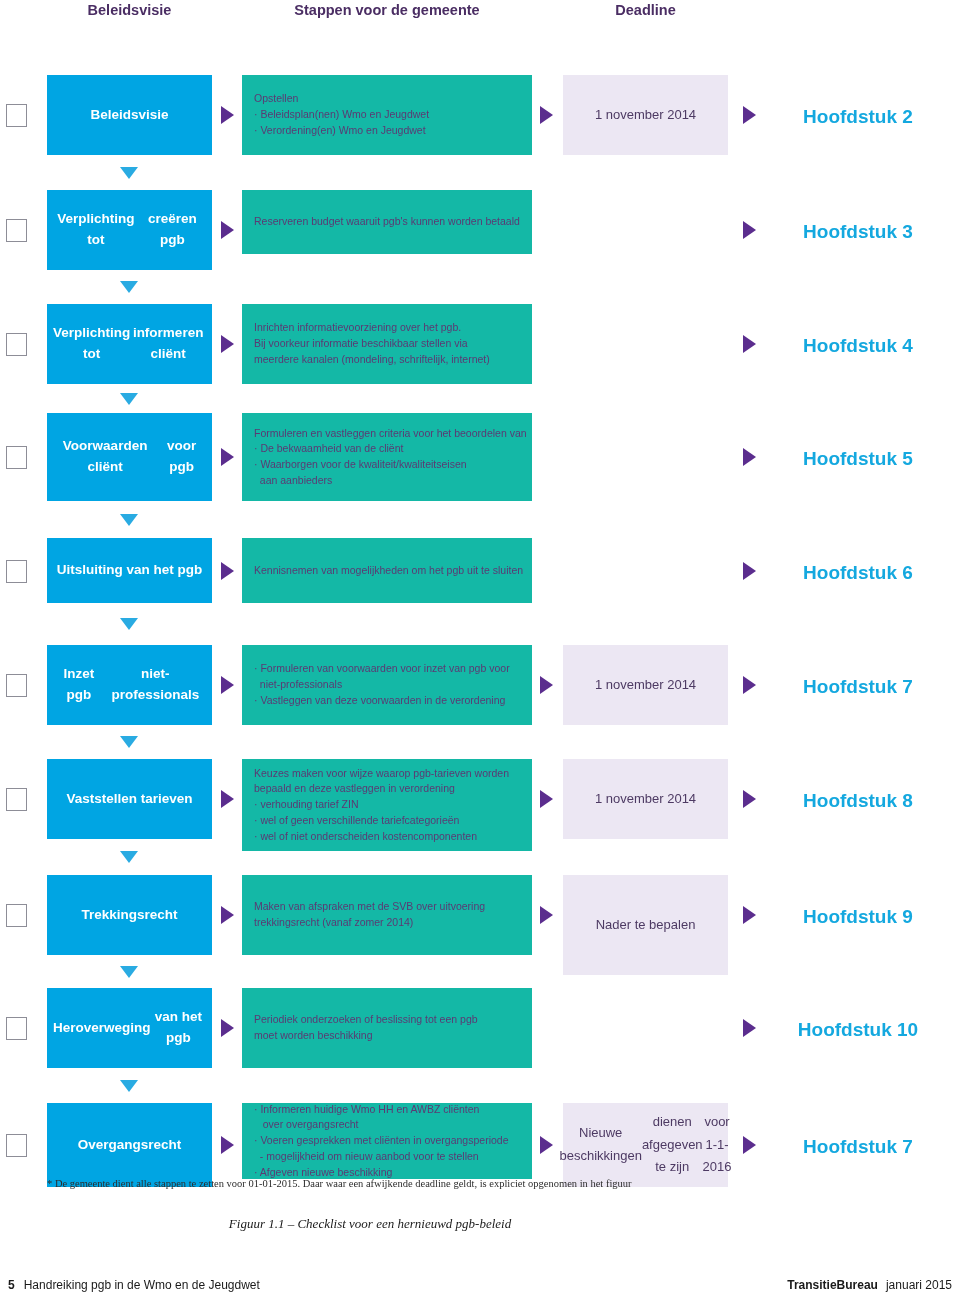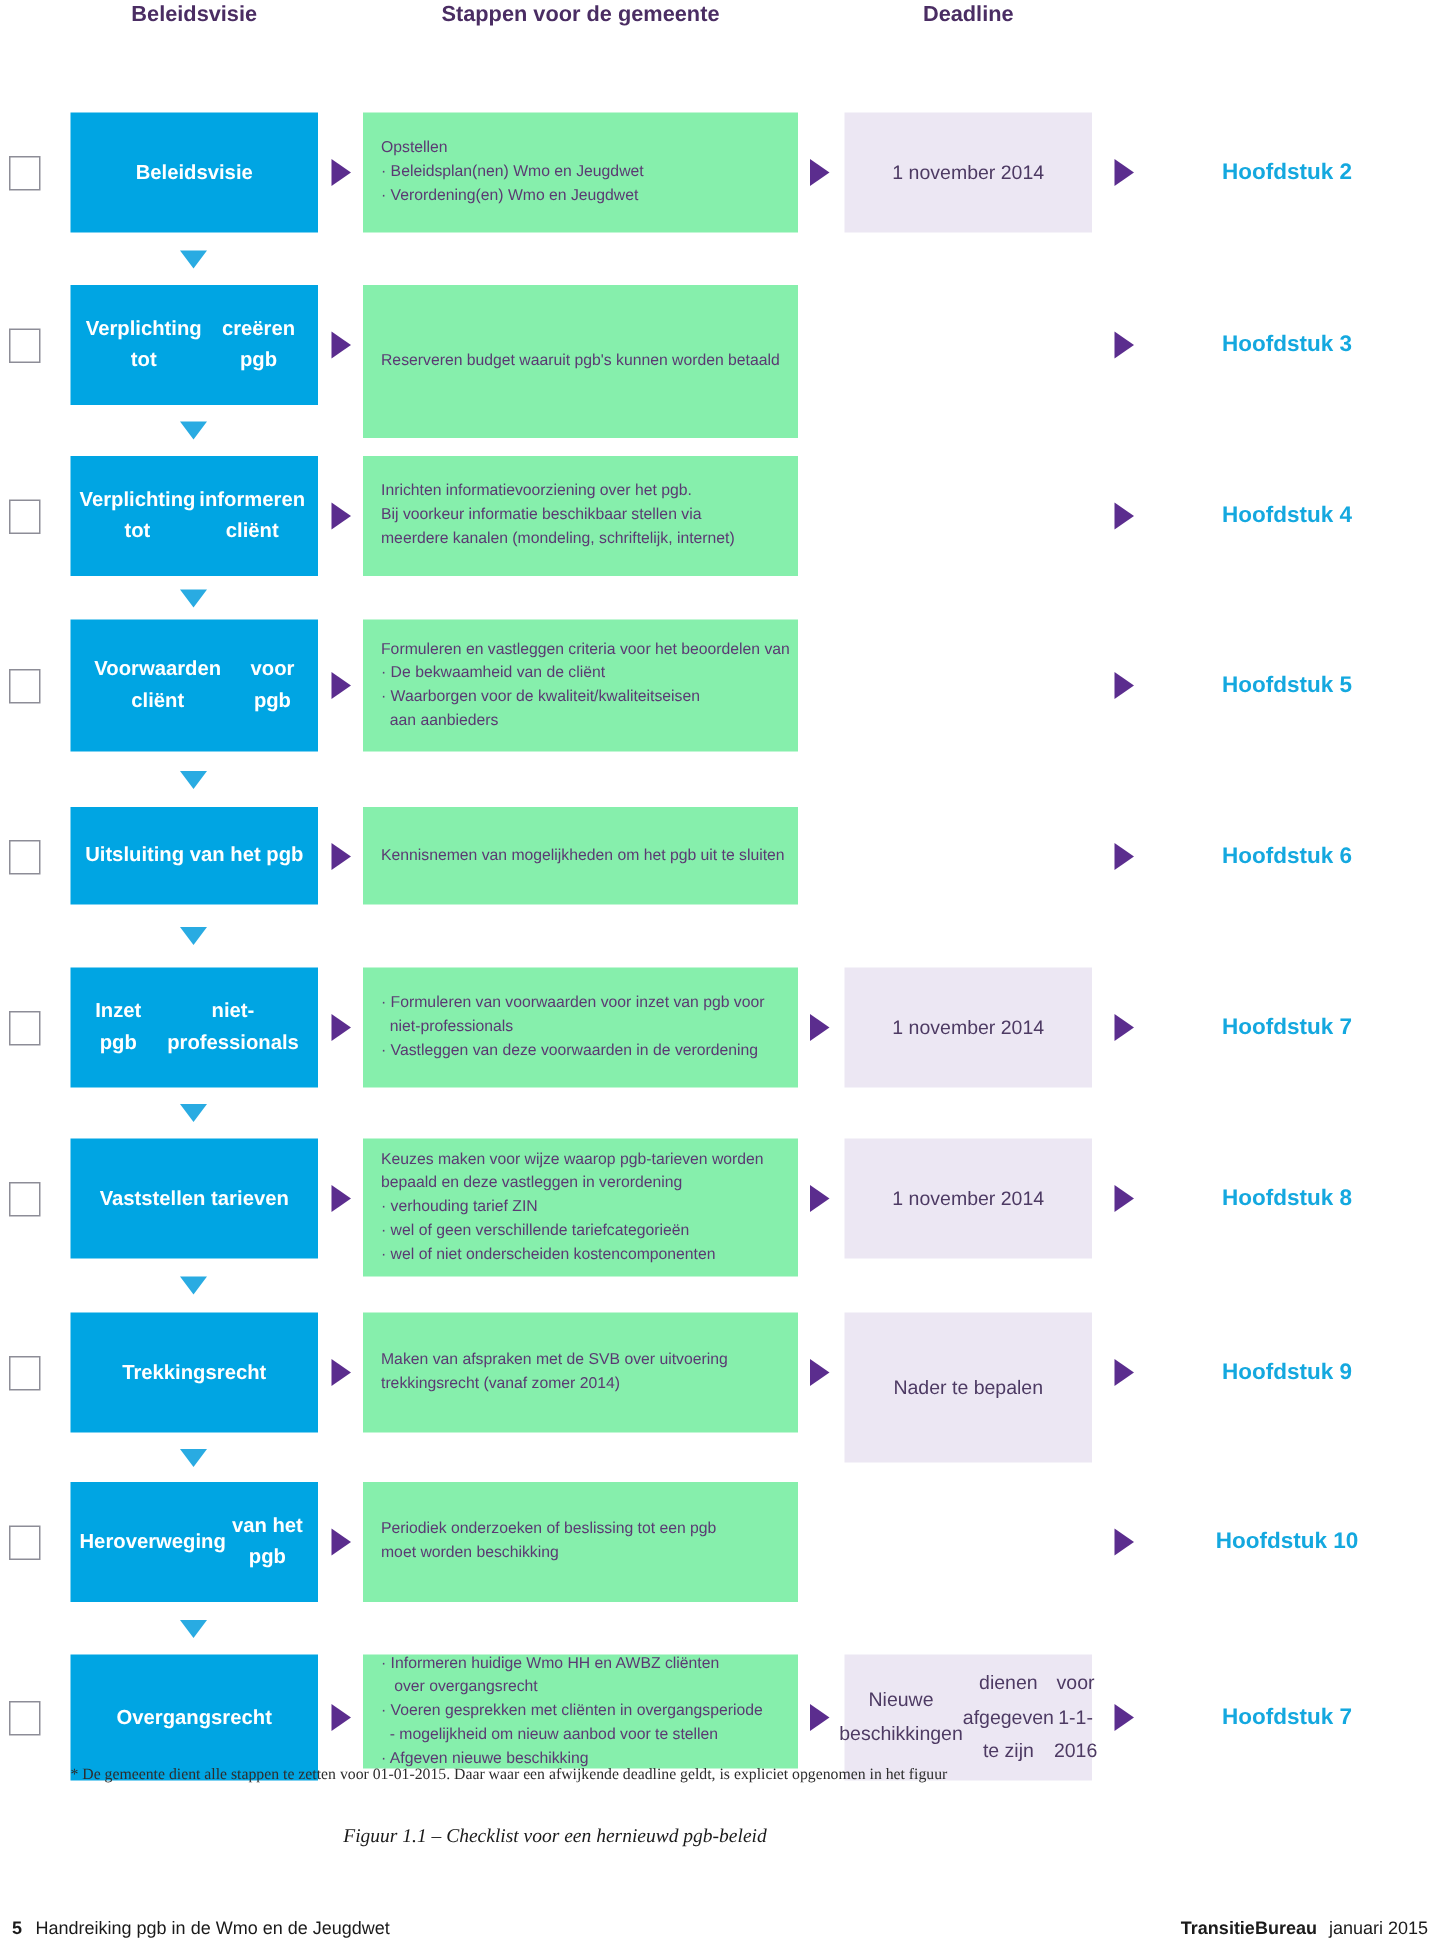--- a/index.html
+++ b/index.html
@@ -62,21 +62,21 @@
     justify-content: center;
     text-align: center;
     line-height: 1.55;
     padding: 4px 6px;
   }
 
   .purple-box {
     position: absolute;
     left: 242px;
     width: 290px;
-    background: #86efac;
+    background: #14b8a6;
     color: #5b3a73;
     font-size: 10.5px;
     line-height: 1.5;
     padding: 10px 12px;
     display: flex;
     flex-direction: column;
     justify-content: center;
   }
   .purple-box .pline { white-space: pre; }
 
@@ -92,21 +92,21 @@
     justify-content: center;
     text-align: center;
     line-height: 1.75;
     padding: 4px 6px;
   }
 
   .chapter {
     position: absolute;
     left: 763px;
     width: 190px;
-    font-size: 15px;
+    font-size: 19px;
     font-weight: bold;
     color: #14a8df;
     text-align: center;
     white-space: nowrap;
   }
 
   
   .tri-right {
     position: absolute;
     width: 0;
@@ -198,21 +198,21 @@
       <div class="chapter" style="top: 76px;">Hoofdstuk 2</div>
       <div class="tri-down" style="left: 120px; top: 136.5px;"></div>
     </div>
     <div class="row" style="top: 0px;">
       <div class="checkbox" style="top: 189px;"></div>
       <div class="blue-box" style="top: 160px; height: 80px;">
         <span style="display: block;">Verplichting tot</span>
         <span style="display: block;">creëren pgb</span>
       </div>
       <div class="tri-right" style="left: 221px; top: 191px;"></div>
-      <div class="purple-box" style="top: 160px; height: 102px;">
+      <div class="purple-box" style="top: 160px; height: 64px;">
         <div class="pline">Reserveren budget waaruit pgb's kunnen worden betaald</div>
       </div>
       <div class="tri-right" style="left: 743px; top: 191px;"></div>
       <div class="chapter" style="top: 191px;">Hoofdstuk 3</div>
       <div class="tri-down" style="left: 120px; top: 251px;"></div>
     </div>
     <div class="row" style="top: 0px;">
       <div class="checkbox" style="top: 303px;"></div>
       <div class="blue-box" style="top: 274px; height: 80px;">
         <span style="display: block;">Verplichting tot</span>

